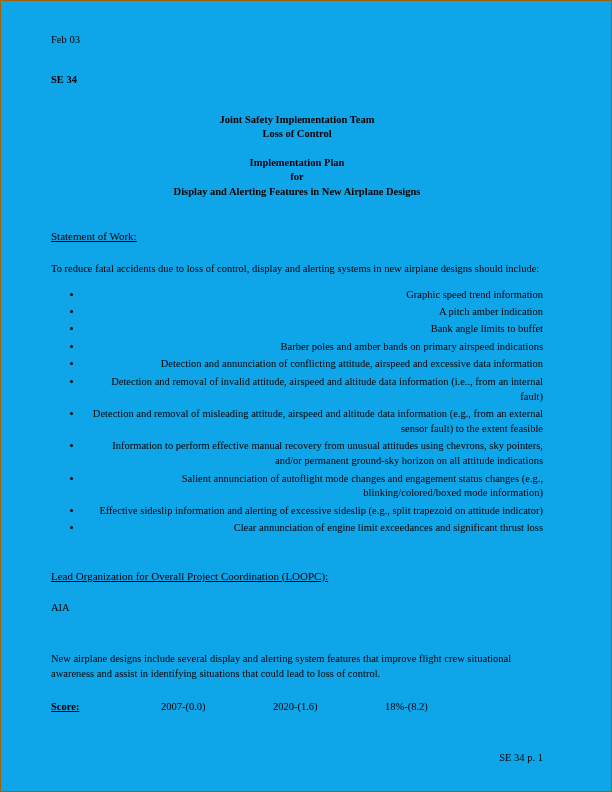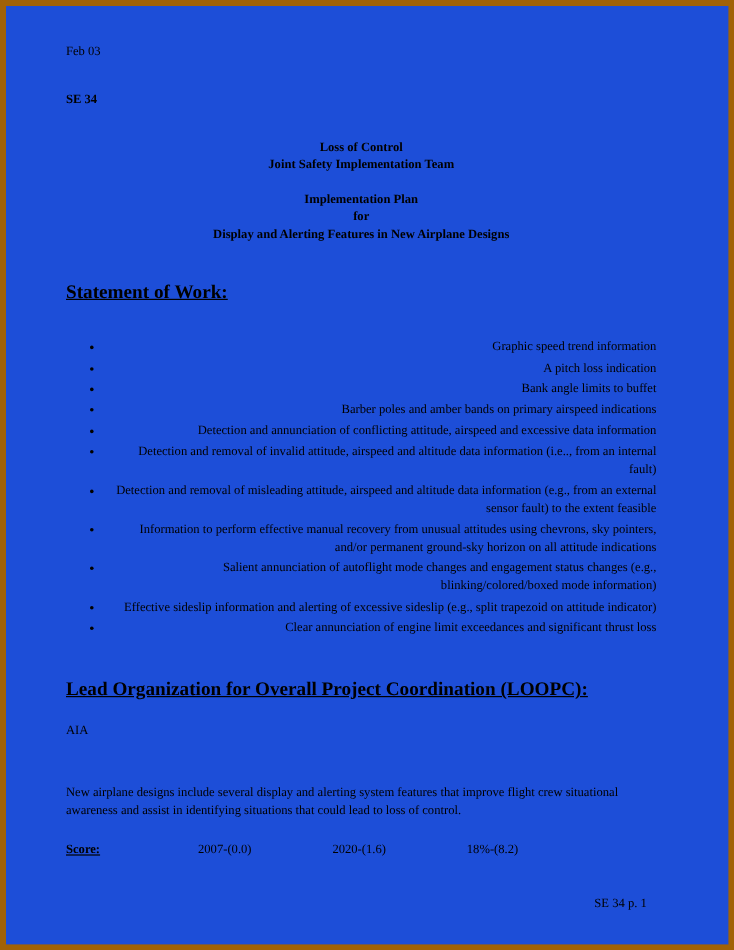--- a/index.html
+++ b/index.html
@@ -6,26 +6,26 @@
     margin: 0;
     padding: 0;
     background: #b0b0b0;
   }
   body {
     font-family: "Liberation Serif", serif;
   }
   .page {
     width: 612px;
     height: 792px;
-    background: #1d4ed8;
+    background: #0ea5e9;
     position: relative;
     box-sizing: border-box;
     margin: 0 auto;
     overflow: hidden;
-    border: 5px solid #a16207;
+    border: 1px solid #a16207;
   }
   .content {
     position: absolute;
     left: 50px;
     top: 32px;
     width: 492px;
     font-size: 10.5px;
     color: #000;
     line-height: 1.32;
   }
@@ -42,23 +42,23 @@
   .center-block {
     text-align: center;
     font-weight: bold;
     font-size: 10.5px;
     line-height: 1.38;
   }
   .center-block .gap {
     height: 14px;
   }
   .section-head {
-    font-weight: bold;
+    font-weight: normal;
     text-decoration: underline;
-    font-size: 16px;
+    font-size: 11px;
   }
   .para {
     font-size: 10.5px;
     line-height: 1.42;
   }
   ul.bullets {
     margin: 0;
     padding-left: 32px;
     list-style-type: disc;
   }
@@ -97,40 +97,41 @@
 <body>
 
 <div class="page">
   <div class="content">
 
     <div class="date">Feb 03</div>
 
     <div class="se-id">SE 34</div>
 
     <div class="center-block">
+      <div>Joint Safety Implementation Team</div>
       <div>Loss of Control</div>
-      <div>Joint Safety Implementation Team</div>
       <div class="gap"></div>
       <div>Implementation Plan</div>
       <div>for</div>
       <div>Display and Alerting Features in New Airplane Designs</div>
     </div>
 
     <div class="spacer-lg"></div>
 
     <div class="section-head">Statement of Work:</div>
 
     <div class="spacer-md"></div>
 
+    <div class="para">To reduce fatal accidents due to loss of control, display and alerting systems in new airplane designs should include:</div>
 
     <div class="spacer-sm"></div>
 
     <ul class="bullets">
       <li>Graphic speed trend information</li>
-      <li>A pitch loss indication</li>
+      <li>A pitch amber indication</li>
       <li>Bank angle limits to buffet</li>
       <li>Barber poles and amber bands on primary airspeed indications</li>
       <li>Detection and annunciation of conflicting attitude, airspeed and excessive data information</li>
       <li>Detection and removal of invalid attitude, airspeed and altitude data information (i.e.., from an internal fault)</li>
       <li>Detection and removal of misleading attitude, airspeed and altitude data information (e.g., from an external sensor fault) to the extent feasible</li>
       <li>Information to perform effective manual recovery from unusual attitudes using chevrons, sky pointers, and/or permanent ground-sky horizon on all attitude indications</li>
       <li>Salient annunciation of autoflight mode changes and engagement status changes  (e.g., blinking/colored/boxed mode information)</li>
       <li>Effective sideslip information and alerting of excessive sideslip (e.g., split trapezoid on attitude indicator)</li>
       <li>Clear annunciation of engine limit exceedances and significant thrust loss</li>
     </ul>

